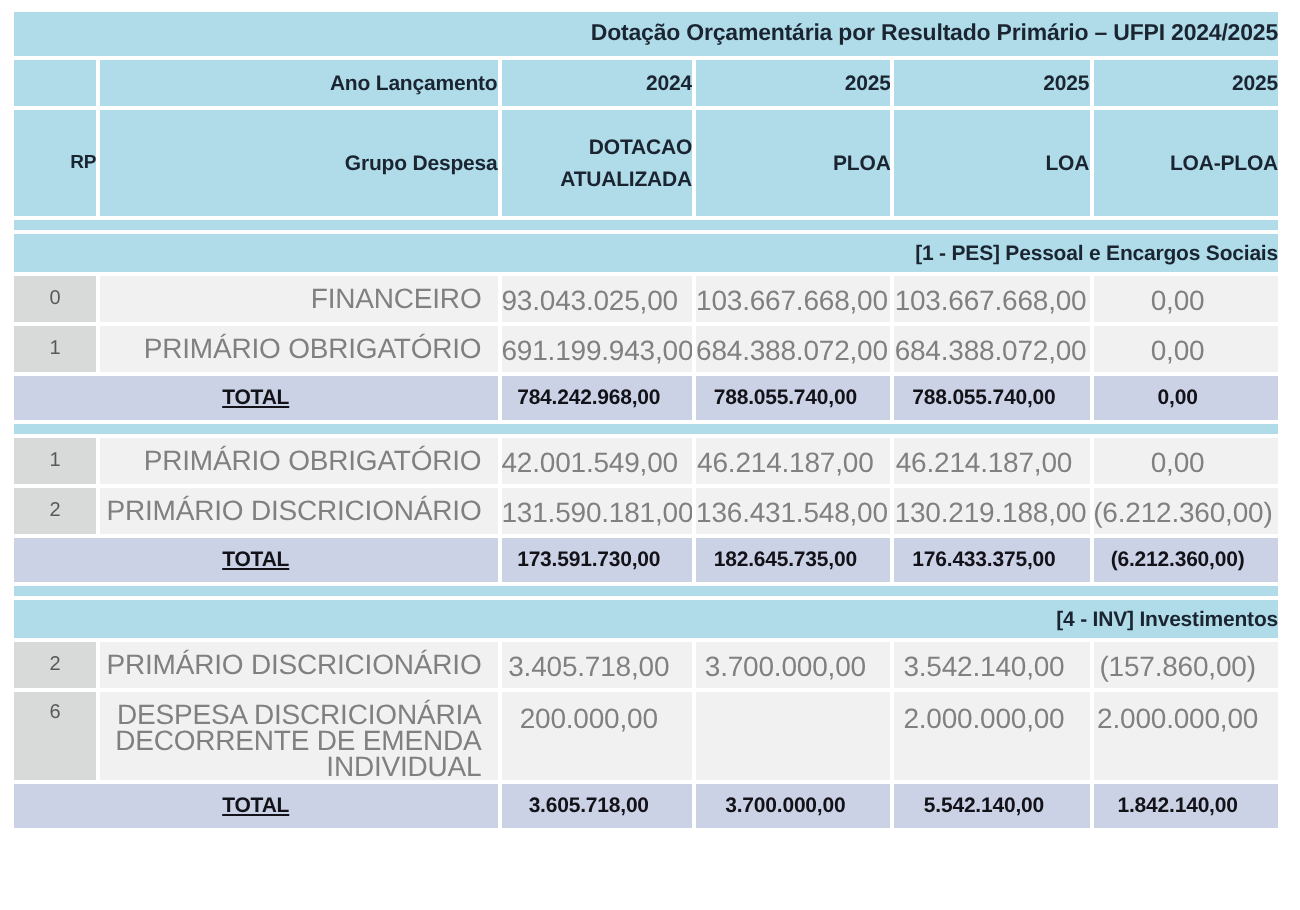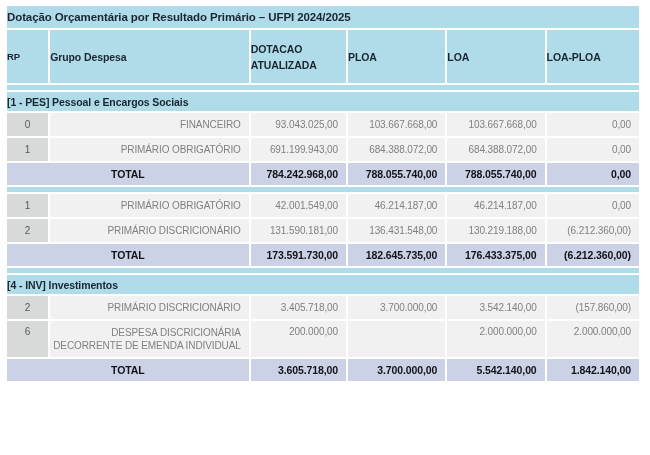--- a/index.html
+++ b/index.html
@@ -17,50 +17,58 @@
   tr.r-title{height:22px;}
   tr.r-h1{height:23px;}
   tr.r-h2{height:53px;}
   tr.r-spacer{height:5px;}
   tr.r-sec{height:19px;}
   tr.r-data{height:23px;}
   tr.r-data-tall{height:36px;}
   tr.r-total{height:22px;}
   
   .blue{background:#b0dce9;}
-  .hdr{color:#1b2431;font-weight:bold;text-align:left;font-size:10.5px;letter-spacing:-0.1px;}
+  .hdr{color:#1b2431;font-weight:bold;text-align:right;font-size:10.5px;letter-spacing:-0.1px;}
   .title-cell{font-size:11.5px;}
   .two-line{white-space:pre-line;line-height:16px;}
   .rp{background:#d8dada;color:#595959;text-align:center;font-size:10px;}
-  .cell{background:#f1f1f1;color:#808080;font-size:10px;letter-spacing:-0.1px;margin-left:44px;}
-  .num{text-align:right;padding-right:8px;}
+  .cell{background:#f1f1f1;color:#808080;font-size:14px;letter-spacing:-0.1px;margin-left:44px;}
+  .num{text-align:center;padding-right:8px;}
   .grupo{text-align:right;padding-right:8px;white-space:pre-line;line-height:13px;}
   .top{vertical-align:top;padding-top:5px;}
   .total-cell{background:#ccd2e6;color:#121218;font-weight:bold;font-size:10.5px;letter-spacing:-0.1px;}
-  .center{text-align:center;}
+  .center{text-align:center;text-decoration:underline;}
 </style>
 </head>
 <body>
 
 <div class="page">
   <table class="budget">
     <colgroup>
       <col style="width:41px">
         <col style="width:198px">
         <col style="width:95px">
       <col style="width:97px">
         <col style="width:97px">
         <col style="width:92px">
     </colgroup>
 
     <tbody>
         <tr class="r-title">
       <td colspan="6" class="blue hdr title-cell">Dotação Orçamentária por Resultado Primário – UFPI 2024/2025</td>
     </tr>
 
+    <tr class="r-h1">
+      <td class="blue hdr"></td>
+      <td class="blue hdr">Ano Lançamento</td>
+      <td class="blue hdr">2024</td>
+      <td class="blue hdr">2025</td>
+      <td class="blue hdr">2025</td>
+      <td class="blue hdr">2025</td>
+    </tr>
 
     <tr class="r-h2">
       <td class="blue hdr" style="font-size:9.5px">RP</td>
       <td class="blue hdr">Grupo Despesa</td>
       <td class="blue hdr two-line">DOTACAO
 ATUALIZADA</td>
       <td class="blue hdr">PLOA</td>
       <td class="blue hdr">LOA</td>
       <td class="blue hdr">LOA-PLOA</td>
     </tr>

